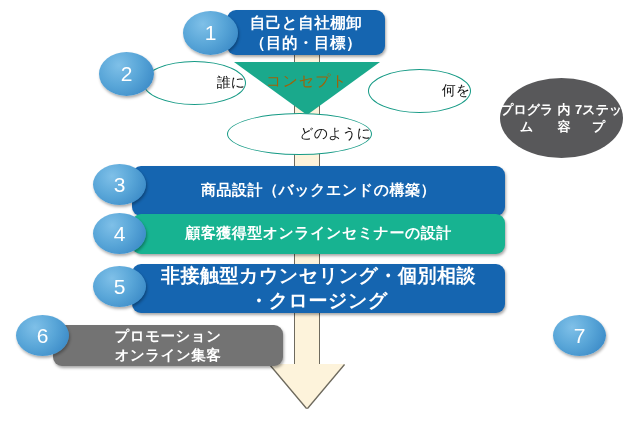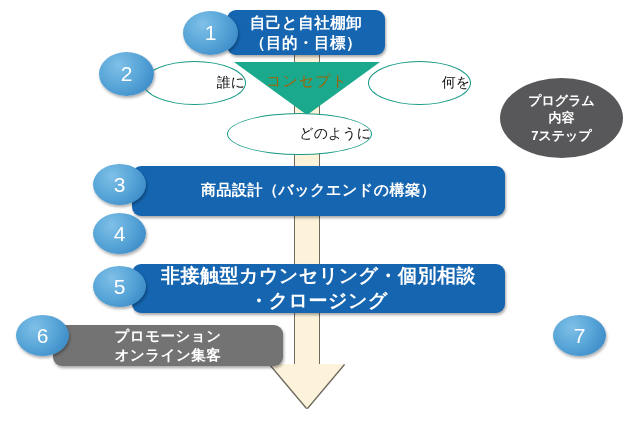--- a/index.html
+++ b/index.html
@@ -106,34 +106,33 @@
     border-radius: 50%;
     display: flex;
     align-items: center;
     justify-content: flex-end;
     color: #111111;
     font-size: 14px;
     z-index: 4;
     box-sizing: border-box;
   }
   .el-dareni  { left: 143px; top: 61px;  width: 103px; height: 44px; }
-  .el-naniwo  { left: 368px; top: 61px;  width: 103px; height: 44px; }
+  .el-naniwo  { left: 368px; top: 69px;  width: 103px; height: 44px; }
   .el-donoyou { left: 227px; top: 113px; width: 145px; height: 42px; }
 
   
   .ellipse-gray {
     position: absolute;
     left: 500px;
     top: 78px;
     width: 123px;
     height: 80px;
     background: #58585a;
     border-radius: 50%;
     display: flex;
-    flex-direction: column;
     align-items: center;
     justify-content: center;
     color: #ffffff;
     font-size: 13px;
     font-weight: bold;
     line-height: 1.32;
     text-align: center;
     z-index: 4;
   }
 
@@ -191,20 +190,23 @@
   <div class="ellipse-gray">
     <span>プログラム</span>
     <span>内容</span>
     <span>7ステップ</span>
   </div>
 
   <div class="bar bar-blue bar-3">
     <span>商品設計（バックエンドの構築）</span>
   </div>
 
+  <div class="bar bar-green bar-4">
+    <span>顧客獲得型オンラインセミナーの設計</span>
+  </div>
 
   <div class="bar bar-blue bar-5">
     <div>
       <span class="line-2">非接触型カウンセリング・個別相談</span>
       <span class="line-2">・クロージング</span>
     </div>
   </div>
 
   <div class="bar bar-pink bar-6">
     <div>

